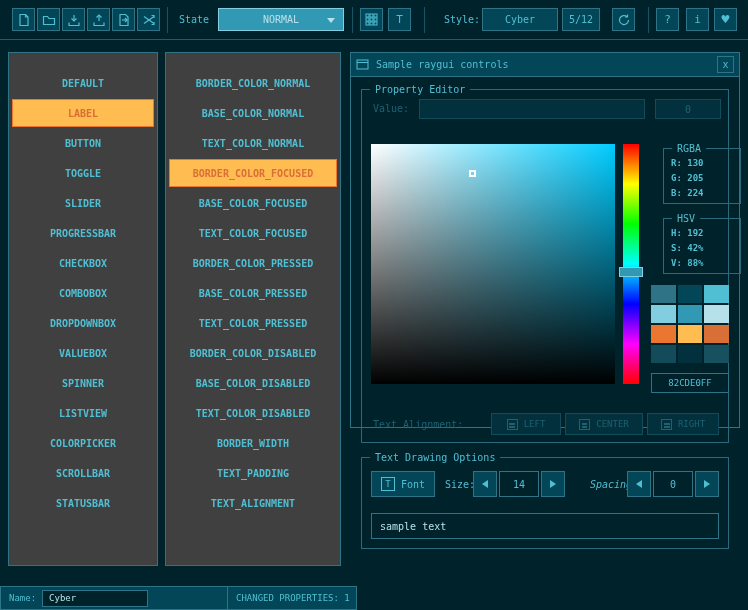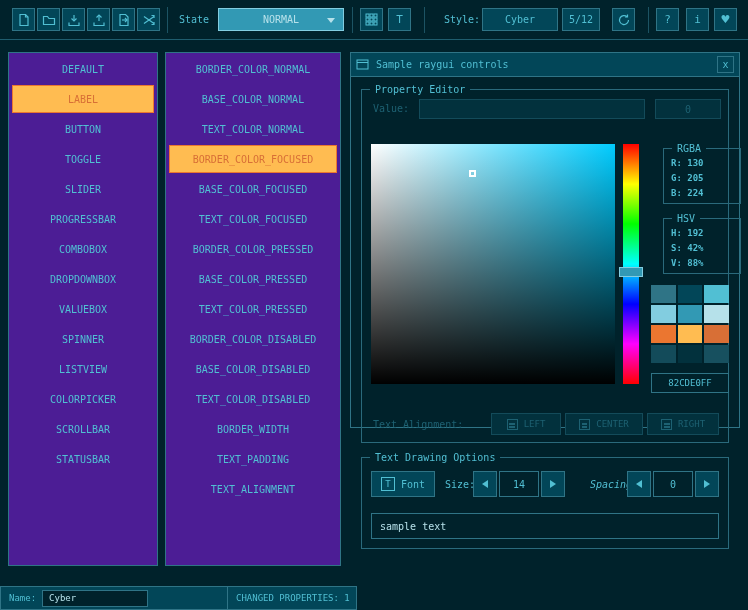--- a/index.html
+++ b/index.html
@@ -31,21 +31,21 @@
     position:absolute; top:8px; height:23px; display:flex; align-items:center; justify-content:center;
     background:#024658; border:1px solid #2f7486; color:#51bfd3; font-size:10px; cursor:pointer;
   }
   .tri-down { width:0; height:0; border-left:4px solid transparent; border-right:4px solid transparent; border-top:5px solid currentColor; }
   .tri-left { width:0; height:0; border-top:4px solid transparent; border-bottom:4px solid transparent; border-right:6px solid currentColor; }
   .tri-right { width:0; height:0; border-top:4px solid transparent; border-bottom:4px solid transparent; border-left:6px solid currentColor; }
   .dropdown .tri-down { position:absolute; right:8px; top:9px; }
   svg.icon { stroke:currentColor; fill:none; stroke-width:1.2; }
 
   
-  .panel { position:absolute; border:1px solid #2f7486; background:#4c1d95; padding-top:1px; }
+  .panel { position:absolute; border:1px solid #2f7486; background:#404040; padding-top:15px;font-weight:bold; }
   #controls-panel { left:8px; top:52px; width:150px; height:514px; }
   #properties-panel { left:165px; top:52px; width:176px; height:514px; }
   .list-item {
     height:30px; margin:0 3px; display:flex; align-items:center; justify-content:center;
     font-size:10px; color:#51bfd3; cursor:pointer; white-space:nowrap;
   }
   .list-item.selected {
     background:#ffbc51; border:1px solid #eb7630; color:#d86f36; height:28px; margin:1px 3px;
   }
 
@@ -219,20 +219,21 @@
     </div>
   </div>
 
   <div id="controls-panel" class="panel">
     <div class="list-item">DEFAULT</div>
     <div class="list-item selected">LABEL</div>
     <div class="list-item">BUTTON</div>
     <div class="list-item">TOGGLE</div>
     <div class="list-item">SLIDER</div>
     <div class="list-item">PROGRESSBAR</div>
+    <div class="list-item">CHECKBOX</div>
     <div class="list-item">COMBOBOX</div>
     <div class="list-item">DROPDOWNBOX</div>
     <div class="list-item">VALUEBOX</div>
     <div class="list-item">SPINNER</div>
     <div class="list-item">LISTVIEW</div>
     <div class="list-item">COLORPICKER</div>
     <div class="list-item">SCROLLBAR</div>
     <div class="list-item">STATUSBAR</div>
   </div>
 

